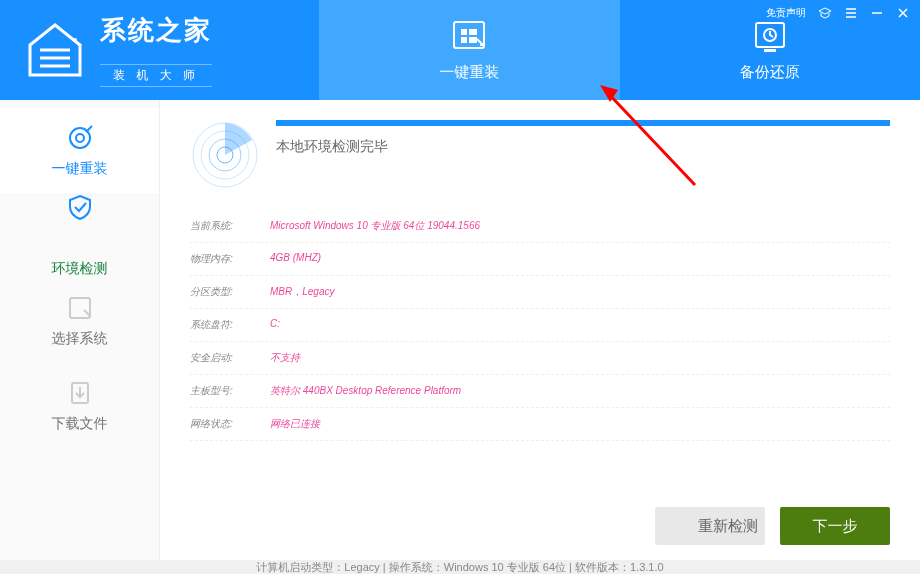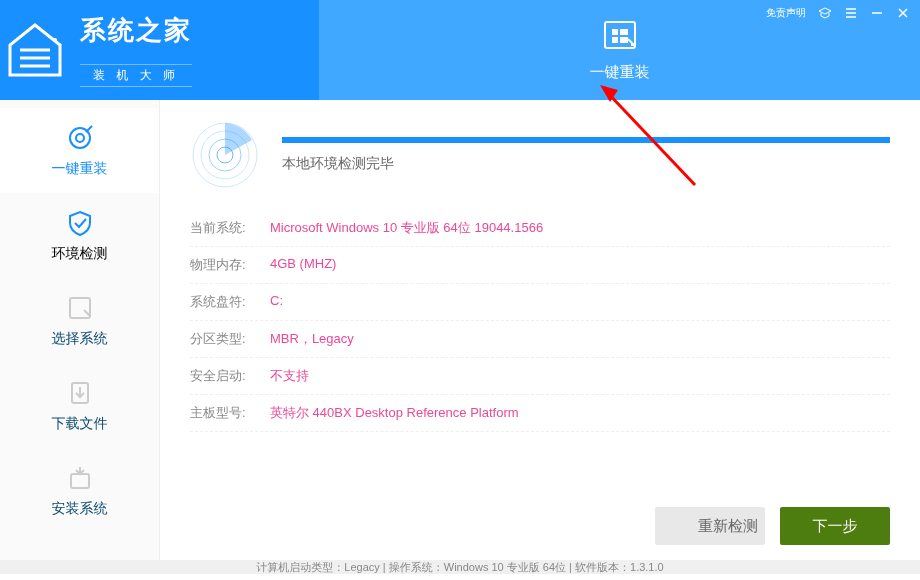--- a/index.html
+++ b/index.html
@@ -1,50 +1,50 @@
 <!DOCTYPE html>
 <html><head>
 <meta charset="utf-8">
 <style>
 * { margin: 0; padding: 0; box-sizing: border-box; font-family: "Microsoft YaHei", sans-serif; }
 body { width: 920px; height: 580px; overflow: hidden; background: #fff; }
 
 .header { height: 100px; background: linear-gradient(to right, #1890ff, #1890ff); display: flex; position: relative; }
-.logo-area { display: flex; align-items: center; width: 319px; }
+.logo-area { display: flex; align-items: center; padding-left: 20px; width: 319px; }
 .logo-icon { width: 70px; height: 60px; margin-right: 10px; }
 .logo-text { color: #fff; }
 .logo-title { font-size: 26px; font-weight: bold; letter-spacing: 2px; }
 .logo-sub { font-size: 12px; letter-spacing: 4px; text-align: center; margin-top: 16px; border-top: 1px solid rgba(255,255,255,0.4); border-bottom: 1px solid rgba(255,255,255,0.4); padding: 2px 0; }
 
 .top-tabs { display: flex; flex: 1; }
 .top-tab { flex: 1; display: flex; flex-direction: column; align-items: center; justify-content: center; color: #fff; cursor: pointer; }
 .top-tab.active { background: #40a9ff; }
 .top-tab-icon { width: 40px; height: 36px; margin-bottom: 8px; }
 .top-tab-label { font-size: 15px; }
 
 .titlebar { position: absolute; top: 6px; right: 10px; display: flex; align-items: flex-end; gap: 12px; color: #fff; font-size: 10px; }
 .titlebar span, .titlebar div { cursor: pointer; }
 
 .body-area { display: flex; height: 460px; }
 .sidebar { width: 160px; background: #fafafa; border-right: 1px solid #eee; padding-top: 8px; }
-.side-item { height: 85px; display: flex; flex-direction: column; align-items: center; justify-content: center; color: #0c4a6e; cursor: pointer; gap: 8px; }
+.side-item { height: 85px; display: flex; flex-direction: column; align-items: center; justify-content: center; color: #737373; cursor: pointer; gap: 8px; }
 .side-item.active { background: #fff; color: #1890ff; }
-.side-item.current { color: #000000; }
+.side-item.current { color: #15803d; justify-content: space-between; }
 .side-icon { width: 28px; height: 28px; }
 .side-label { font-size: 14px; }
 
 .main { flex: 1; padding: 20px 30px 10px 30px; position: relative; }
-.scan-row { display: flex; align-items: center; gap: 22px; }
+.scan-row { display: flex; align-items: flex-start; gap: 16px; }
 .radar { width: 70px; height: 70px; border-radius: 50%; position: relative; }
 .progress-area { flex: 1; }
 .progress-bar { height: 6px; background: #1890ff; width: 100%; }
 .progress-text { margin-top: 12px; color: #666; font-size: 14px; }
 
 .info-list { margin-top: 20px; }
-.info-row { display: flex; padding: 9px 0; border-bottom: 1px dashed #eee; font-size: 13px; }
+.info-row { display: flex; padding: 9px 0; border-bottom: 1px dashed #eee; font-size: 10px; font-style: italic; }
 .info-label { width: 80px; color: #888; text-align: justify; }
 .info-value { color: #ec4899; }
 
 .actions { position: absolute; bottom: 15px; right: 30px; display: flex; gap: 15px; }
 .btn { width: 110px; height: 38px; display: flex; align-items: center; justify-content: center; font-size: 15px; cursor: pointer; border-radius: 2px; }
 .btn-gray { background: #e8e8e8; color: #666; padding-left: 36px; }
 .btn-blue { background: #4d7c0f; color: #fff; }
 
 .footer { height: 14px; background: #f0f0f0; display: flex; align-items: center; justify-content: center; font-size: 11px; color: #888; }
 
@@ -67,20 +67,29 @@
   </div>
   <div class="top-tabs">
     <div class="top-tab active">
       <svg class="top-tab-icon" viewBox="0 0 40 36">
           <rect x="5" y="3" width="30" height="26" rx="2" stroke="#fff" stroke-width="2" fill="none"></rect>
           <path d="M12 10 L18 10 L18 16 L12 16 Z M20 10 L28 10 L28 16 L20 16 Z M12 18 L18 18 L18 24 L12 24 Z M20 18 L28 18 L28 24 L20 24 Z" fill="#fff"></path>
           <path d="M28 20 L34 26" stroke="#fff" stroke-width="2"></path>
           <path d="M31 23 L35 27 L31 27" fill="#fff"></path>
         </svg>
       <span class="top-tab-label">一键重装</span>
+    </div>
+    <div class="top-tab">
+      <svg class="top-tab-icon" viewBox="0 0 40 36">
+          <rect x="6" y="4" width="28" height="24" rx="2" stroke="#fff" stroke-width="2" fill="none"></rect>
+          <circle cx="20" cy="16" r="6" stroke="#fff" stroke-width="2" fill="none"></circle>
+          <path d="M20 12 L20 16 L23 18" stroke="#fff" stroke-width="2" fill="none"></path>
+          <rect x="14" y="30" width="12" height="3" fill="#fff"></rect>
+        </svg>
+      <span class="top-tab-label">备份还原</span>
     </div>
   </div>
   <div class="titlebar">
     <span>免责声明</span>
     <svg width="14" height="14" viewBox="0 0 14 14">
         <path d="M7 2 L13 5 L7 8 L1 5 Z M3 7 L3 10 L7 12 L11 10 L11 7" stroke="#fff" stroke-width="1" fill="none"></path>
       </svg>
     <svg width="14" height="14" viewBox="0 0 14 14">
         <path d="M2 3 L12 3 M2 7 L12 7 M2 11 L12 11" stroke="#fff" stroke-width="1.5"></path>
       </svg>
@@ -117,27 +126,20 @@
         </svg>
       <span class="side-label">选择系统</span>
     </div>
     <div class="side-item">
       <svg class="side-icon" viewBox="0 0 28 28">
           <rect x="6" y="4" width="16" height="20" rx="2" stroke="#ccc" stroke-width="2" fill="none"></rect>
           <path d="M14 8 L14 18 M10 14 L14 18 L18 14" stroke="#ccc" stroke-width="2" fill="none"></path>
         </svg>
       <span class="side-label">下载文件</span>
     </div>
-    <div class="side-item">
-      <svg class="side-icon" viewBox="0 0 28 28">
-          <rect x="5" y="10" width="18" height="14" rx="2" stroke="#ccc" stroke-width="2" fill="none"></rect>
-          <path d="M14 3 L14 10 M10 6 L14 10 L18 6" stroke="#ccc" stroke-width="2" fill="none"></path>
-        </svg>
-      <span class="side-label">安装系统</span>
-    </div>
   </div>
 
   <div class="main">
     <div class="scan-row">
       <svg class="radar" viewBox="0 0 70 70">
         <circle cx="35" cy="35" r="32" stroke="#cde6ff" stroke-width="1" fill="none"></circle>
         <circle cx="35" cy="35" r="24" stroke="#cde6ff" stroke-width="1" fill="none"></circle>
         <circle cx="35" cy="35" r="16" stroke="#9ecfff" stroke-width="1" fill="none"></circle>
         <circle cx="35" cy="35" r="8" stroke="#6ab7ff" stroke-width="1" fill="none"></circle>
         <path d="M35 35 L35 3 A32 32 0 0 1 62 20 Z" fill="#1890ff" opacity="0.35"></path>
@@ -151,34 +153,38 @@
     <div class="info-list">
       <div class="info-row">
           <span class="info-label">当前系统:</span>
           <span class="info-value">Microsoft Windows 10 专业版 64位 19044.1566</span>
         </div>
       <div class="info-row">
           <span class="info-label">物理内存:</span>
           <span class="info-value">4GB (MHZ)</span>
         </div>
       <div class="info-row">
+          <span class="info-label">分区类型:</span>
+          <span class="info-value">MBR，Legacy</span>
+        </div>
+      <div class="info-row">
           <span class="info-label">系统盘符:</span>
           <span class="info-value">C:</span>
-        </div>
-      <div class="info-row">
-          <span class="info-label">分区类型:</span>
-          <span class="info-value">MBR，Legacy</span>
         </div>
       <div class="info-row">
           <span class="info-label">安全启动:</span>
           <span class="info-value">不支持</span>
         </div>
       <div class="info-row">
           <span class="info-label">主板型号:</span>
           <span class="info-value">英特尔 440BX Desktop Reference Platform</span>
+        </div>
+      <div class="info-row">
+          <span class="info-label">网络状态:</span>
+          <span class="info-value">网络已连接</span>
         </div>
     </div>
 
     <div class="actions">
       <div class="btn btn-gray">重新检测</div>
       <div class="btn btn-blue">下一步</div>
     </div>
   </div>
 </div>
 

